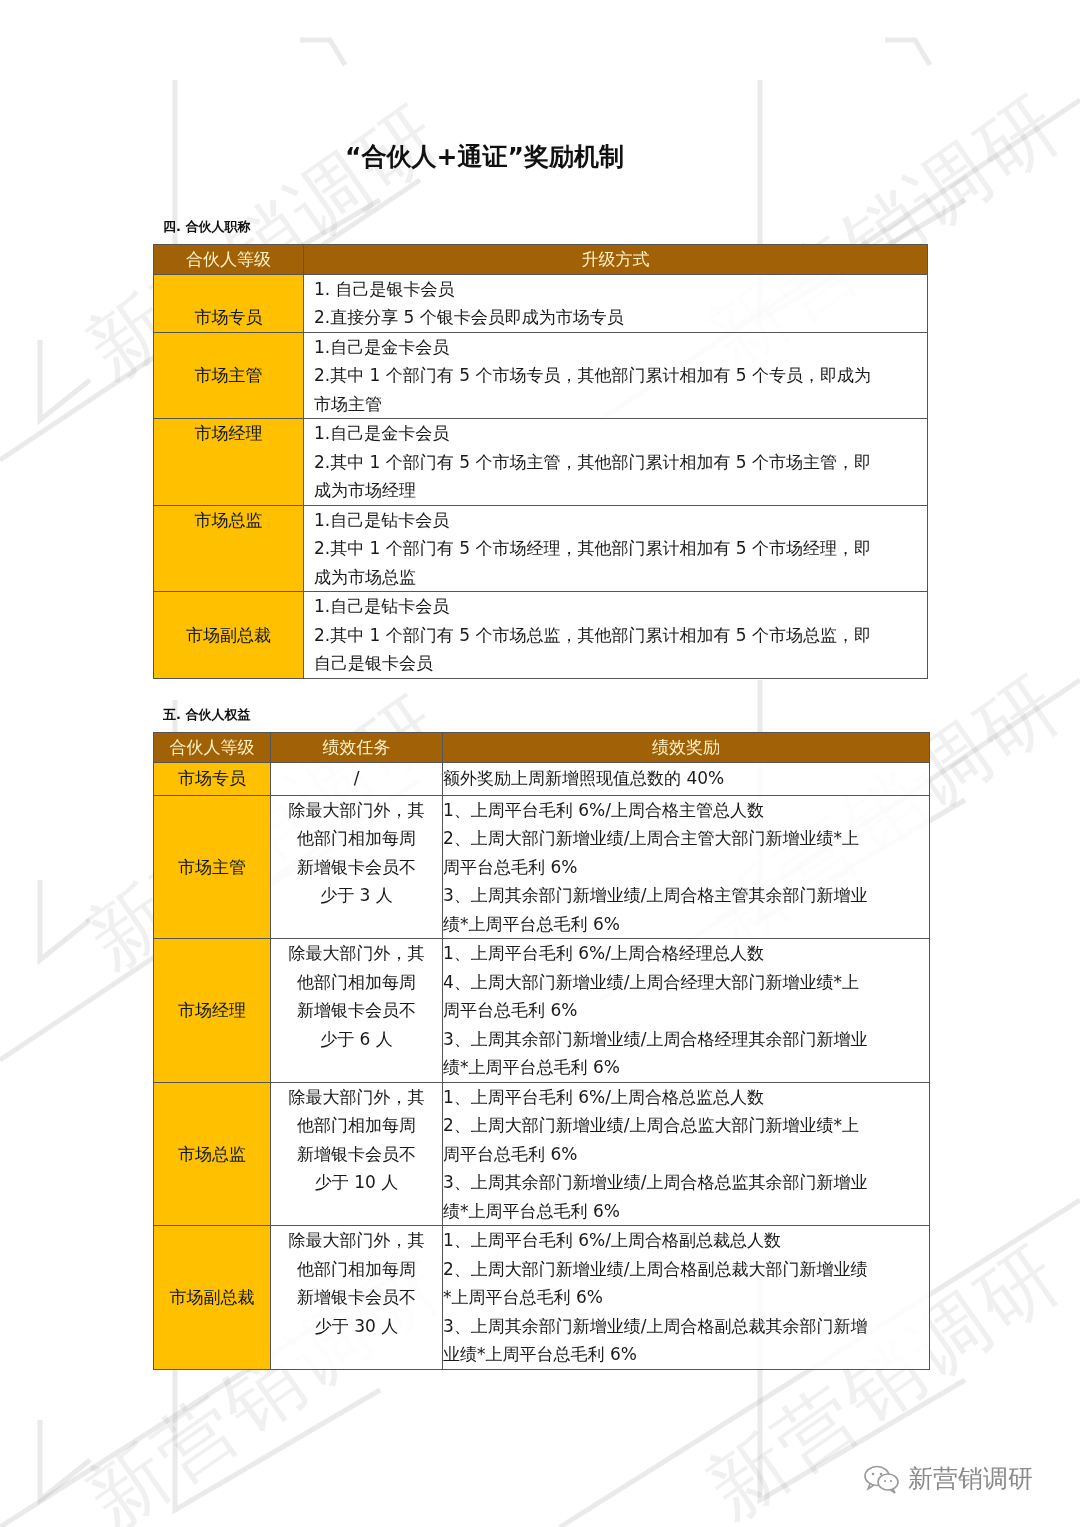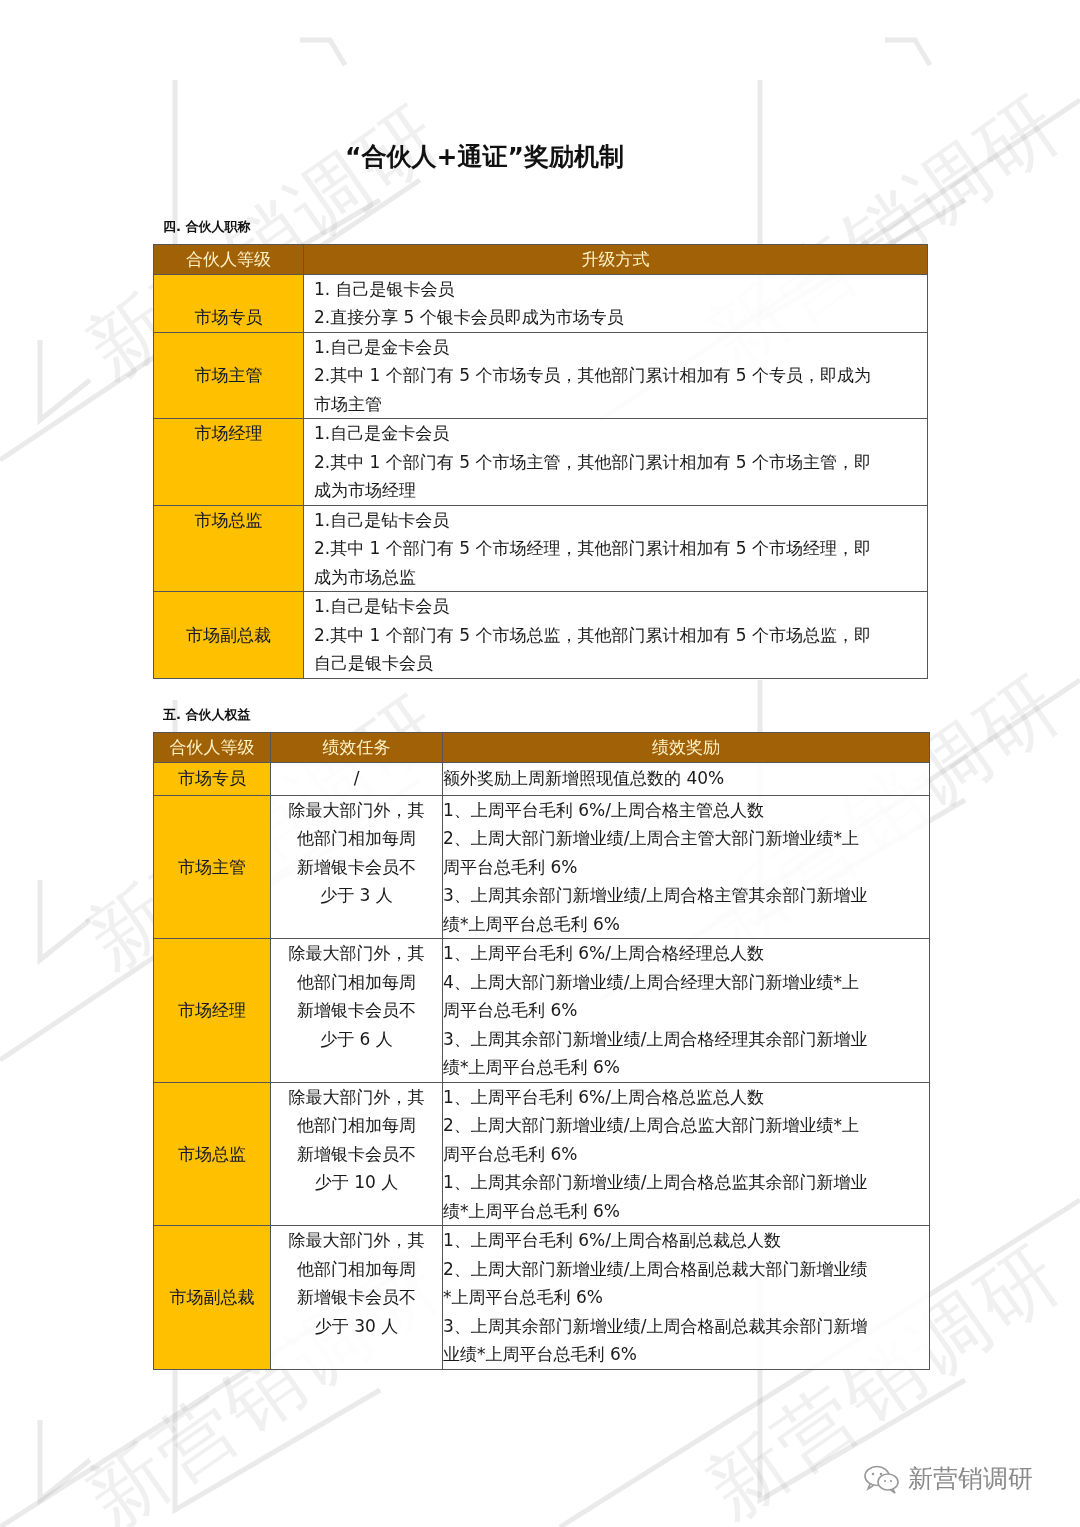--- a/index.html
+++ b/index.html
@@ -182,21 +182,21 @@
       <td class="task">
         <span class="line">除最大部门外，其</span>
         <span class="line">他部门相加每周</span>
         <span class="line">新增银卡会员不</span>
         <span class="line">少于 10 人</span>
       </td>
       <td class="reward">
         <span class="line">1、上周平台毛利 6%/上周合格总监总人数</span>
         <span class="line">2、上周大部门新增业绩/上周合总监大部门新增业绩*上</span>
         <span class="line">周平台总毛利 6%</span>
-        <span class="line">1、上周其余部门新增业绩/上周合格总监其余部门新增业</span>
+        <span class="line">3、上周其余部门新增业绩/上周合格总监其余部门新增业</span>
         <span class="line">绩*上周平台总毛利 6%</span>
       </td>
     </tr>
     <tr>
       <td class="level">市场副总裁</td>
       <td class="task">
         <span class="line">除最大部门外，其</span>
         <span class="line">他部门相加每周</span>
         <span class="line">新增银卡会员不</span>
         <span class="line">少于 30 人</span>

